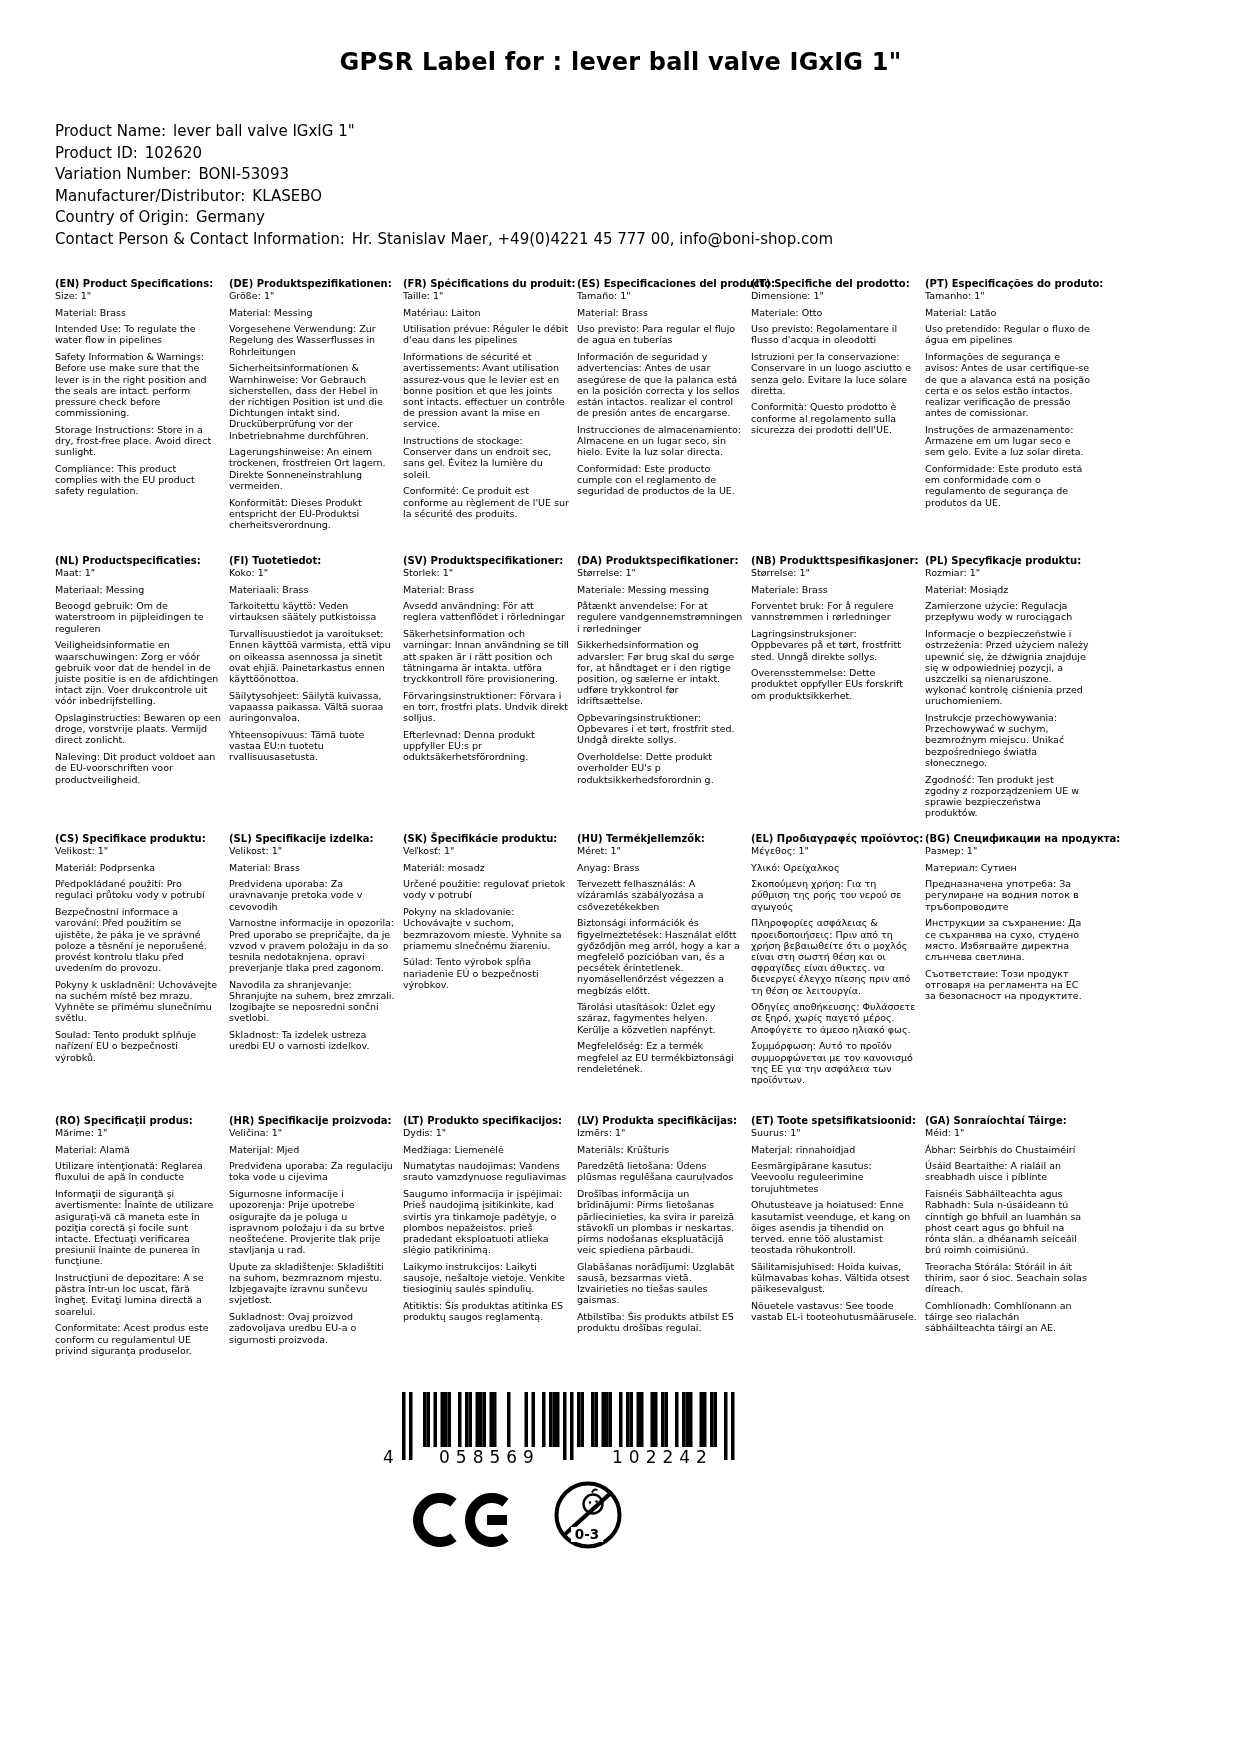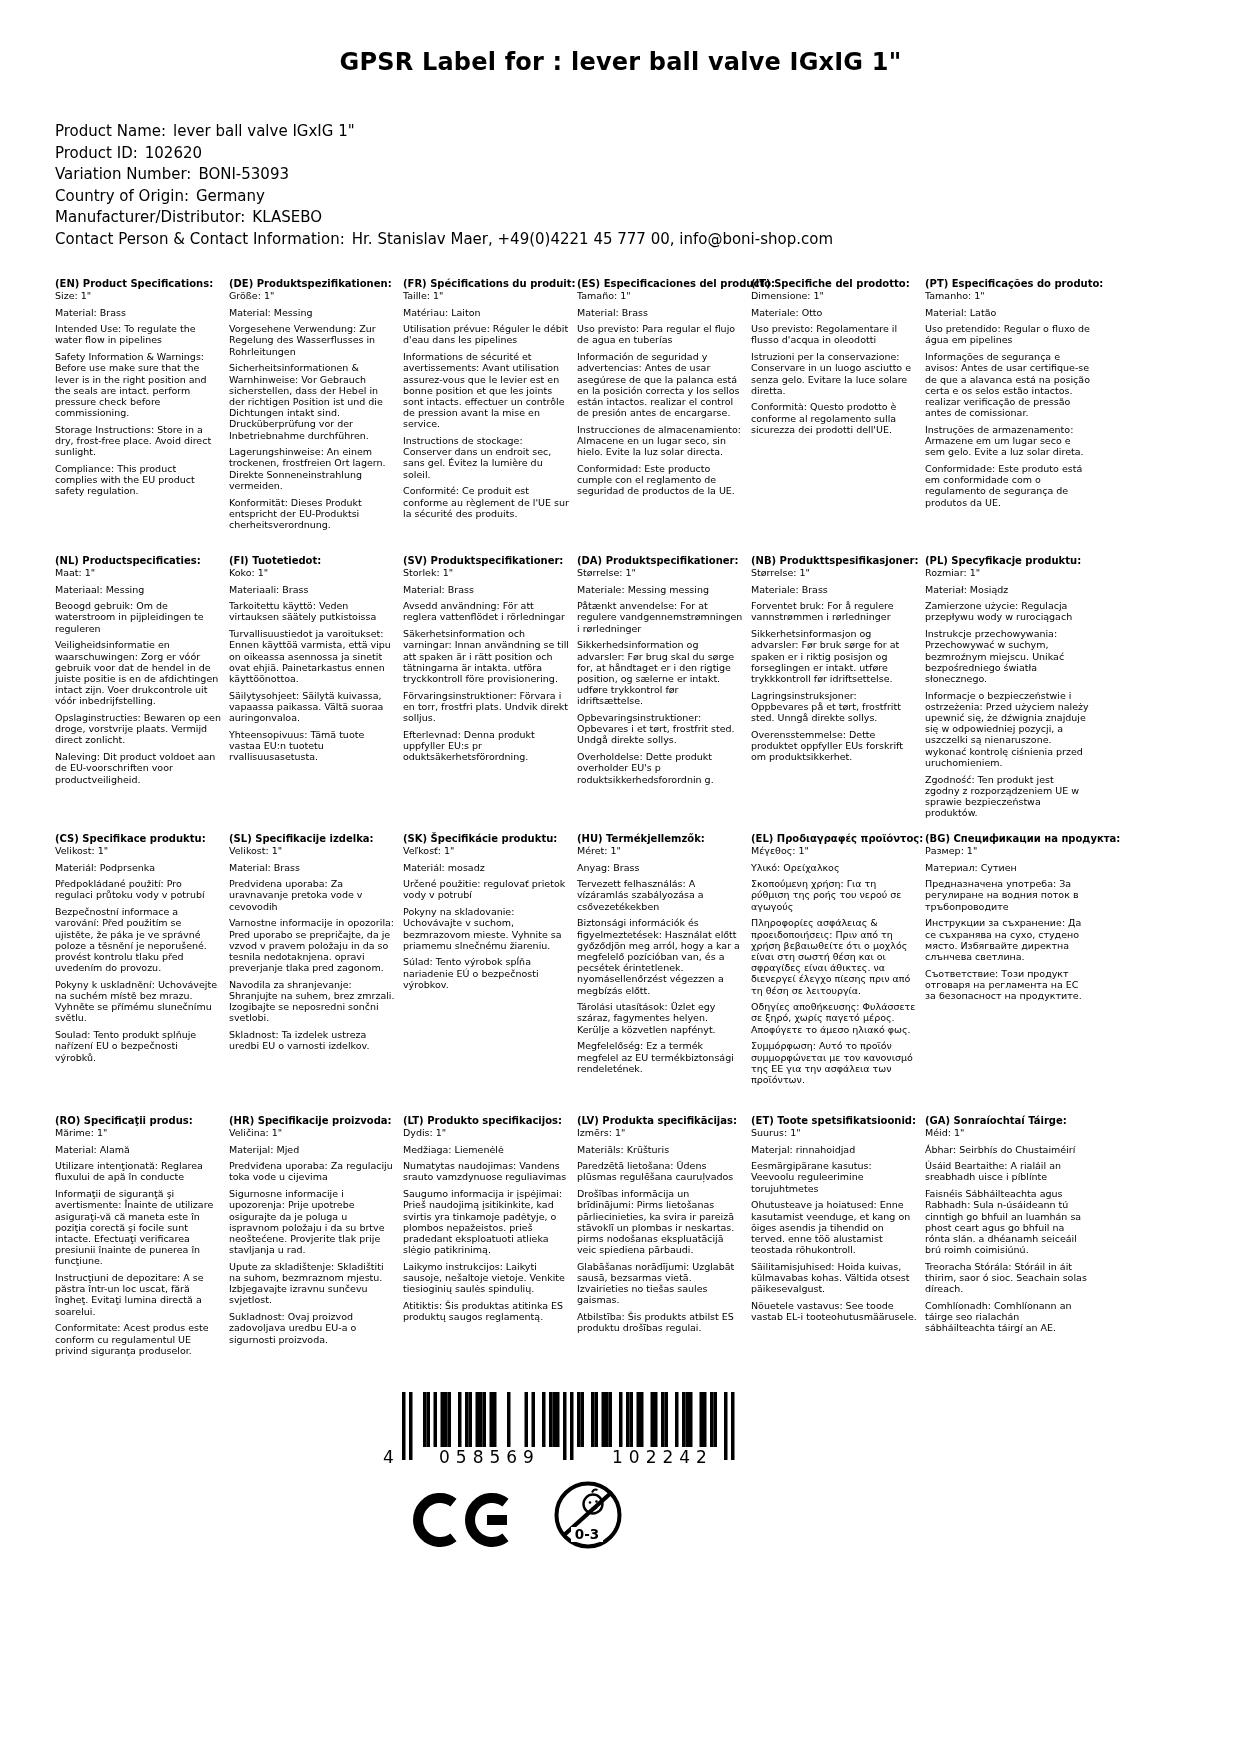--- a/index.html
+++ b/index.html
@@ -49,25 +49,25 @@
 
   <div class="row">
     <span class="lbl">Product ID:</span><span class="val">102620</span>
   </div>
 
   <div class="row">
     <span class="lbl">Variation Number:</span><span class="val">BONI-53093</span>
   </div>
 
   <div class="row">
+    <span class="lbl">Manufacturer/Distributor:</span><span class="val">KLASEBO</span>
+  </div>
+
+  <div class="row">
     <span class="lbl">Country of Origin:</span><span class="val">Germany</span>
-  </div>
-
-  <div class="row">
-    <span class="lbl">Manufacturer/Distributor:</span><span class="val">KLASEBO</span>
   </div>
 
   <div class="row">
     <span class="lbl">Contact Person &amp; Contact Information:</span><span class="val">Hr. Stanislav Maer, +49(0)4221 45 777 00, info@boni-shop.com</span>
   </div>
 </div>
 
   <div class="spec-grid">
   <div class="spec-block">
     <h3>(EN) Product Specifications:</h3>
@@ -166,32 +166,31 @@
         <p>Sikkerhedsinformation og advarsler: Før brug skal du sørge for, at håndtaget er i den rigtige position, og sælerne er intakt. udføre trykkontrol før idriftsættelse.</p>
         <p>Opbevaringsinstruktioner: Opbevares i et tørt, frostfrit sted. Undgå direkte sollys.</p>
         <p>Overholdelse: Dette produkt overholder EU's p roduktsikkerhedsforordnin g.</p>
       </div>
 
   <div class="spec-block">
     <h3>(NB) Produkttspesifikasjoner:</h3>
   <p>Størrelse: 1"</p>
         <p>Materiale: Brass</p>
         <p>Forventet bruk: For å regulere vannstrømmen i rørledninger</p>
-        <p>Sikkerhetsinformasjon og advarsler: Før bruk sørge for at spaken er i riktig posisjon og forseglingen er intakt. utføre trykkkontroll før idriftsettelse.</p>
         <p>Lagringsinstruksjoner: Oppbevares på et tørt, frostfritt sted. Unngå direkte sollys.</p>
         <p>Overensstemmelse: Dette produktet oppfyller EUs forskrift om produktsikkerhet.</p>
       </div>
 
   <div class="spec-block">
     <h3>(PL) Specyfikacje produktu:</h3>
   <p>Rozmiar: 1"</p>
         <p>Materiał: Mosiądz</p>
         <p>Zamierzone użycie: Regulacja przepływu wody w rurociągach</p>
+        <p>Informacje o bezpieczeństwie i ostrzeżenia: Przed użyciem należy upewnić się, że dźwignia znajduje się w odpowiedniej pozycji, a uszczelki są nienaruszone. wykonać kontrolę ciśnienia przed uruchomieniem.</p>
         <p>Instrukcje przechowywania: Przechowywać w suchym, bezmroźnym miejscu. Unikać bezpośredniego światła słonecznego.</p>
-        <p>Informacje o bezpieczeństwie i ostrzeżenia: Przed użyciem należy upewnić się, że dźwignia znajduje się w odpowiedniej pozycji, a uszczelki są nienaruszone. wykonać kontrolę ciśnienia przed uruchomieniem.</p>
         <p>Zgodność: Ten produkt jest zgodny z rozporządzeniem UE w sprawie bezpieczeństwa produktów.</p>
       </div>
 
   <div class="spec-block">
     <h3>(CS) Specifikace produktu:</h3>
   <p>Velikost: 1"</p>
         <p>Materiál: Podprsenka</p>
         <p>Předpokládané použití: Pro regulaci průtoku vody v potrubí</p>
         <p>Bezpečnostní informace a varování: Před použitím se ujistěte, že páka je ve správné poloze a těsnění je neporušené. provést kontrolu tlaku před uvedením do provozu.</p>
         <p>Pokyny k uskladnění: Uchovávejte na suchém místě bez mrazu. Vyhněte se přímému slunečnímu světlu.</p>

